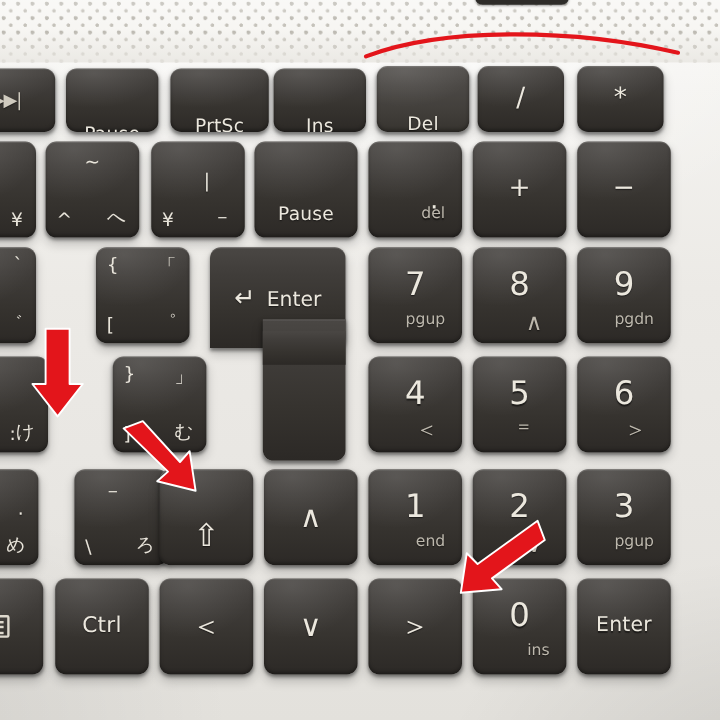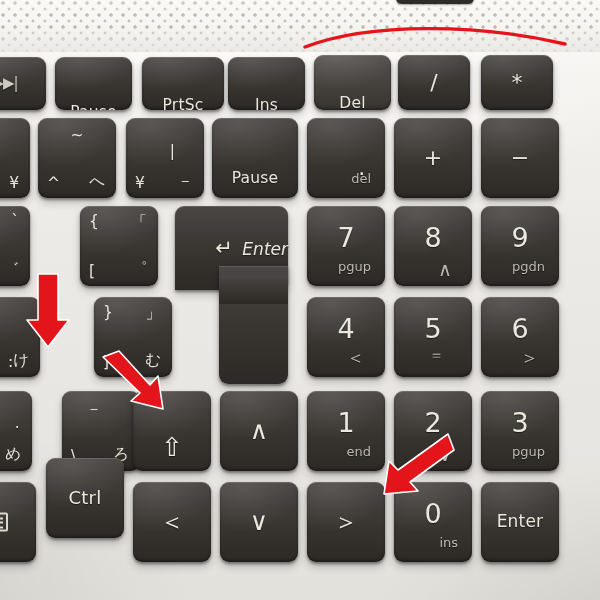--- a/index.html
+++ b/index.html
@@ -102,21 +102,21 @@
     position:absolute;
     background:linear-gradient(180deg,#4a4744 0%,#403d3a 26%,#36332f 62%,#2c2926 100%);
     box-shadow:
       0 2px 3px rgba(0,0,0,.42),
       0 5px 9px rgba(0,0,0,.20),
       inset 0 1px 0 rgba(255,255,255,.12);
   }
   .enter-jp .segA{left:0;top:0;width:100%;height:84px;border-radius:9px 9px 9px 0;}
   .enter-jp .segB{left:39%;top:60px;width:61%;height:118px;border-radius:0 0 9px 9px;}
   .enter-jp .segJoin{left:39%;top:70px;width:61%;height:28px;}
-  .enter-jp .etxt{position:absolute;left:0;right:0;top:30px;text-align:right;font-size:17px;color:#ece8de;text-shadow:0 1px 1px rgba(0,0,0,.55);z-index:3;font-style:italic;}
+  .enter-jp .etxt{position:absolute;left:0;right:0;top:30px;text-align:center;font-size:17px;color:#ece8de;text-shadow:0 1px 1px rgba(0,0,0,.55);z-index:3;}
   
   .media-glyph{font-size:15px;letter-spacing:-1px;color:#cfcabe;}
   
   .menu-ico{
     position:absolute;left:50%;top:50%;transform:translate(-50%,-50%);
     width:22px;height:19px;border:2px solid #ded9cd;border-radius:2px;
     box-sizing:border-box;
   }
   .menu-ico i{display:block;height:2px;background:#ded9cd;margin:2.6px 3px 0 3px;}
   
@@ -318,21 +318,21 @@
   </div>
 
   <div class="key" style="left:-42px;top:482px;width:78px;height:80px;">
     <div class="menu-ico">
         <i></i>
         <i></i>
         <i></i>
       </div>
   </div>
 
-  <div class="key" style="left:46px;top:458px;width:78px;height:80px;">
+  <div class="key" style="left:46px;top:482px;width:78px;height:80px;">
     <div class="lbl c-mid med" style="font-size:18px;">Ctrl</div>
   </div>
 
   <div class="key" style="left:133px;top:482px;width:78px;height:80px;">
     <div class="lbl c-mid" style="font-size:25px;">＜</div>
   </div>
 
   <div class="key" style="left:220px;top:482px;width:78px;height:80px;">
     <div class="lbl c-mid" style="font-size:25px;">∨</div>
   </div>

